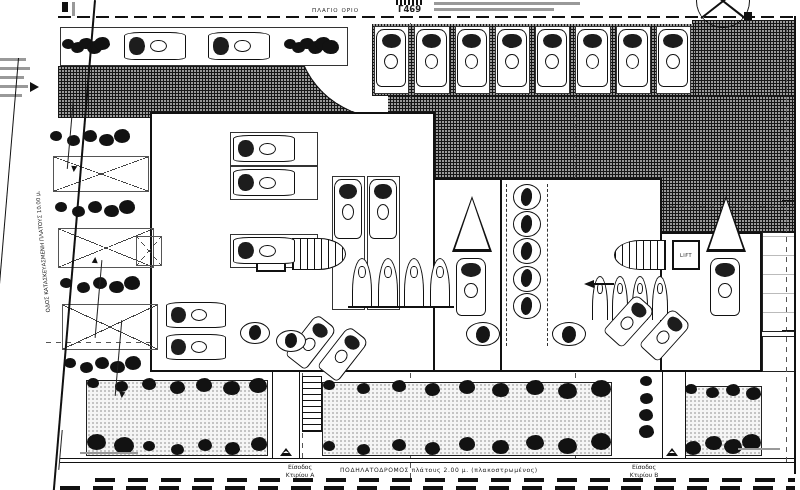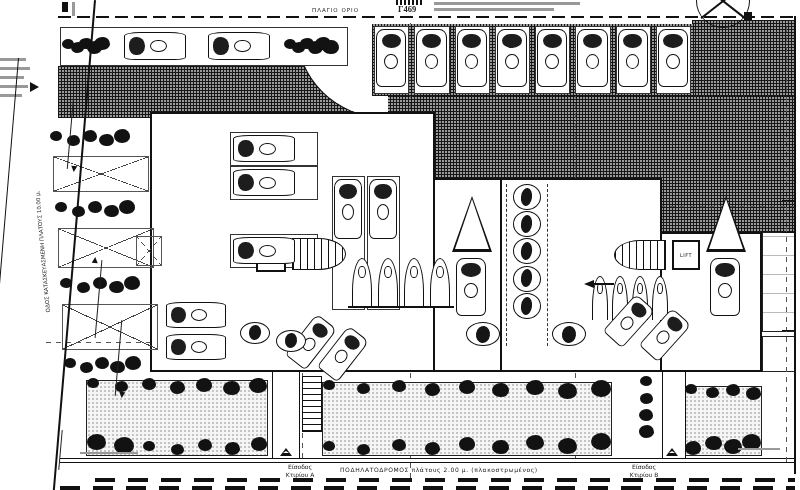--- a/index.html
+++ b/index.html
@@ -130,21 +130,21 @@
       <div class="abs stall" style="left: 283.8px; top: 2px; width: 35.3px; height: 68px;"></div>
       <div class="abs car v" style="left: 285.8px; top: 5px; width: 30.3px; height: 58px;">
         <i class="cab"></i>
         <i class="whl"></i>
       </div>
     </div>
 
   <div class="abs bdashH" style="left:58px;top:16px;width:738px;z-index:6;"></div>
   <div class="abs t" style="left:312px;top:7px;font-size:5.5px;letter-spacing:1px;z-index:6;">ΠΛΑΓΙΟ ΟΡΙΟ</div>
   <div class="abs" style="left:396px;top:0;width:26px;height:5px;background:repeating-linear-gradient(90deg,#111 0 2px,transparent 2px 4px);z-index:6;"></div>
-  <div class="abs t" style="left:398px;top:4px;font-size:8.5px;font-weight:bold;z-index:6;font-family:Liberation Serif, serif;">Γ469</div>
+  <div class="abs t" style="left:398px;top:4px;font-size:8.5px;font-weight:bold;z-index:6;">Γ469</div>
   <div class="abs bar" style="left:434px;top:2px;width:146px;z-index:6;"></div>
   <div class="abs bar" style="left:434px;top:8px;width:120px;z-index:6;"></div>
   <div class="abs compass" style="left:696px;top:-26px;width:54px;height:54px;z-index:6;">
     <i style="transform:rotate(38deg);"></i>
       <i style="transform:rotate(-38deg);"></i>
   </div>
   <div class="abs" style="left:744px;top:12px;width:8px;height:8px;background:#111;z-index:6;"></div>
 
   <div class="abs" style="left:62px;top:2px;width:6px;height:10px;background:#111;z-index:6;"></div>
   <div class="abs bar" style="left:72px;top:2px;width:2.5px;height:14px;z-index:6;"></div>

